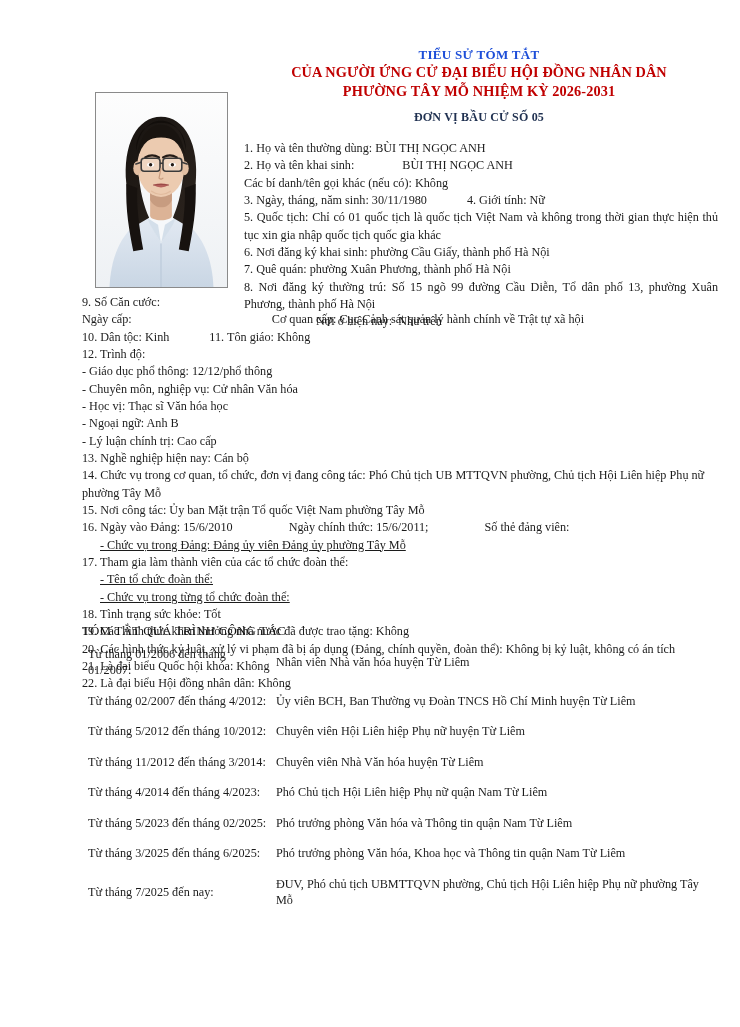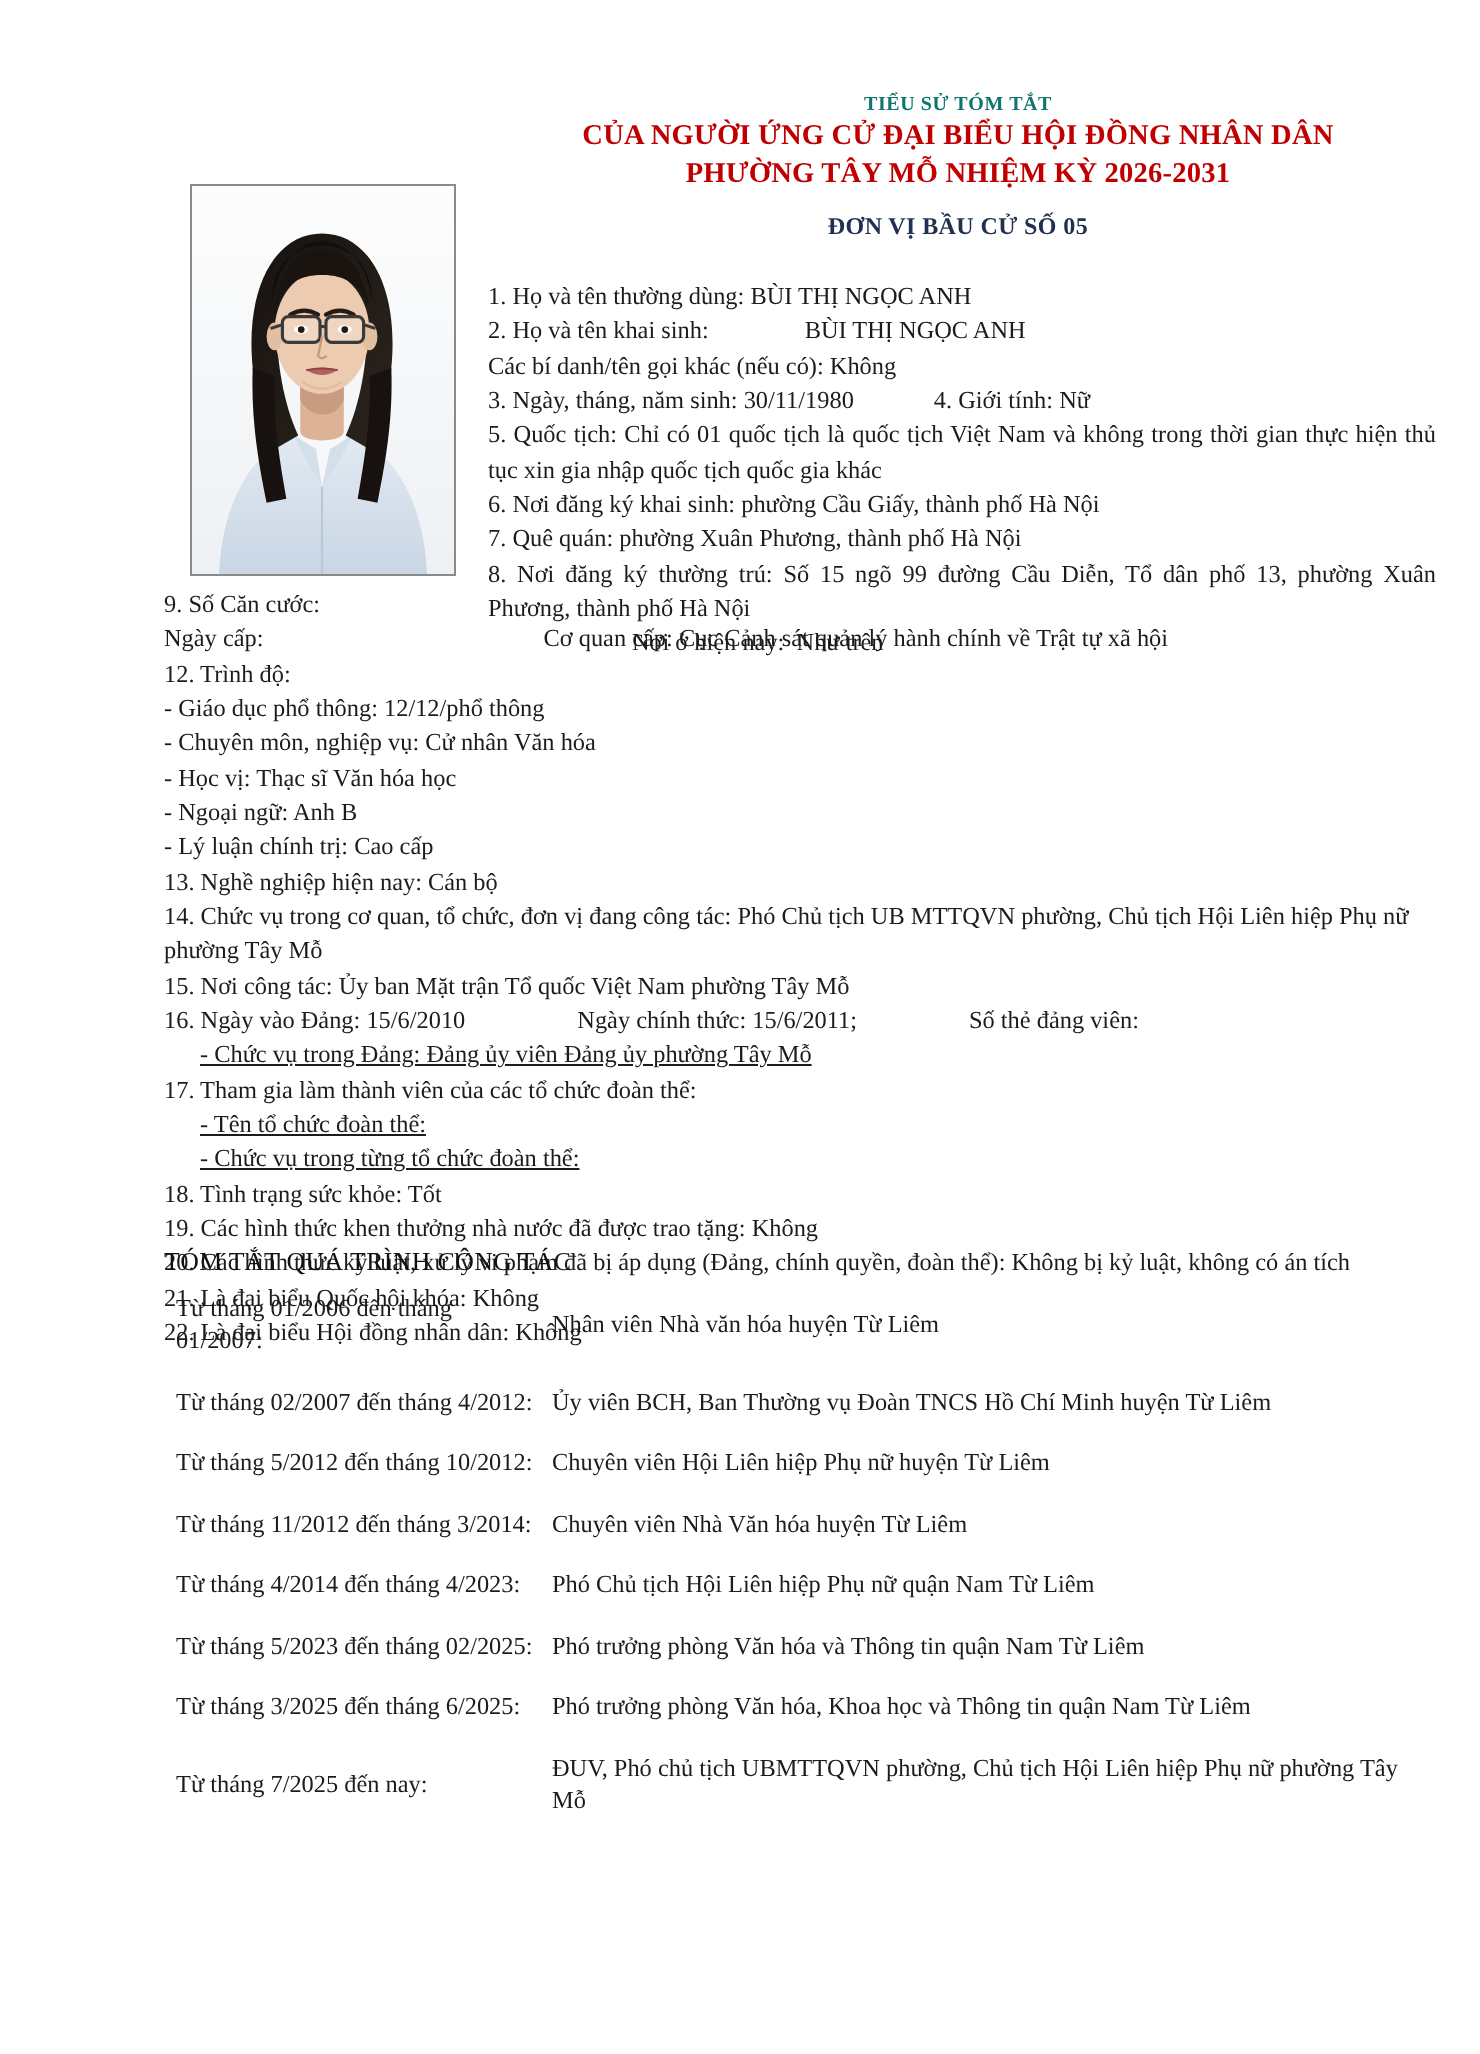--- a/index.html
+++ b/index.html
@@ -25,23 +25,23 @@
 
   
   .title-block {
     position: absolute;
     left: 240px;
     top: 46px;
     width: 478px;
     text-align: center;
   }
   .title-main {
-    color: #0f766e;
+    color: #1d4ed8;
     font-weight: bold;
-    font-size: 10px;
+    font-size: 13px;
     letter-spacing: 0.3px;
     line-height: 1.32;
   }
   .title-sub {
     color: #C00000;
     font-weight: bold;
     font-size: 14.3px;
     letter-spacing: 0.1px;
     line-height: 1.33;
     white-space: nowrap;
@@ -215,20 +215,21 @@
     <div class="ln">5. Quốc tịch: Chỉ có 01 quốc tịch là quốc tịch Việt Nam và không trong thời gian thực hiện thủ tục xin gia nhập quốc tịch quốc gia khác</div>
     <div class="ln nowrap">6. Nơi đăng ký khai sinh: phường Cầu Giấy, thành phố Hà Nội</div>
     <div class="ln nowrap">7. Quê quán: phường Xuân Phương, thành phố Hà Nội</div>
     <div class="ln">8. Nơi đăng ký thường trú: Số 15 ngõ 99 đường Cầu Diễn, Tổ dân phố 13, phường Xuân Phương, thành phố Hà Nội</div>
     <div class="ln nowrap"><span class="indent-cur"></span><span>Nơi ở hiện nay:</span>&nbsp;&nbsp;<span>Như trên</span></div>
   </div>
 
   <div class="body-block">
     <div class="ln">9. Số Căn cước:</div>
     <div class="ln"><span>Ngày cấp:</span><span class="col-right-cap">Cơ quan cấp: Cục Cảnh sát quản lý hành chính về Trật tự xã hội</span></div>
+    <div class="ln"><span>10. Dân tộc: Kinh</span><span class="gap-sm"></span><span>11. Tôn giáo: Không</span></div>
     <div class="ln">12. Trình độ:</div>
     <div class="ln">- Giáo dục phổ thông: 12/12/phổ thông</div>
     <div class="ln">- Chuyên môn, nghiệp vụ: Cử nhân Văn hóa</div>
     <div class="ln">- Học vị: Thạc sĩ Văn hóa học</div>
     <div class="ln">- Ngoại ngữ: Anh B</div>
     <div class="ln">- Lý luận chính trị: Cao cấp</div>
     <div class="ln">13. Nghề nghiệp hiện nay: Cán bộ</div>
     <div class="ln">14. Chức vụ trong cơ quan, tổ chức, đơn vị đang công tác: Phó Chủ tịch UB MTTQVN phường, Chủ tịch Hội Liên hiệp Phụ nữ phường Tây Mỗ</div>
     <div class="ln">15. Nơi công tác: Ủy ban Mặt trận Tổ quốc Việt Nam phường Tây Mỗ</div>
     <div class="ln"><span>16. Ngày vào Đảng: 15/6/2010</span><span class="gap-16"></span><span>Ngày chính thức: 15/6/2011;</span><span class="gap-16"></span><span>Số thẻ đảng viên:</span></div>

